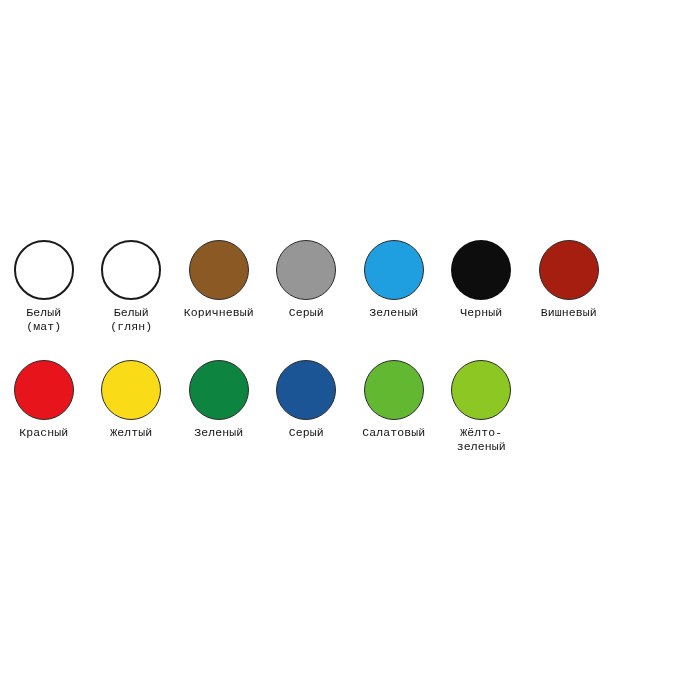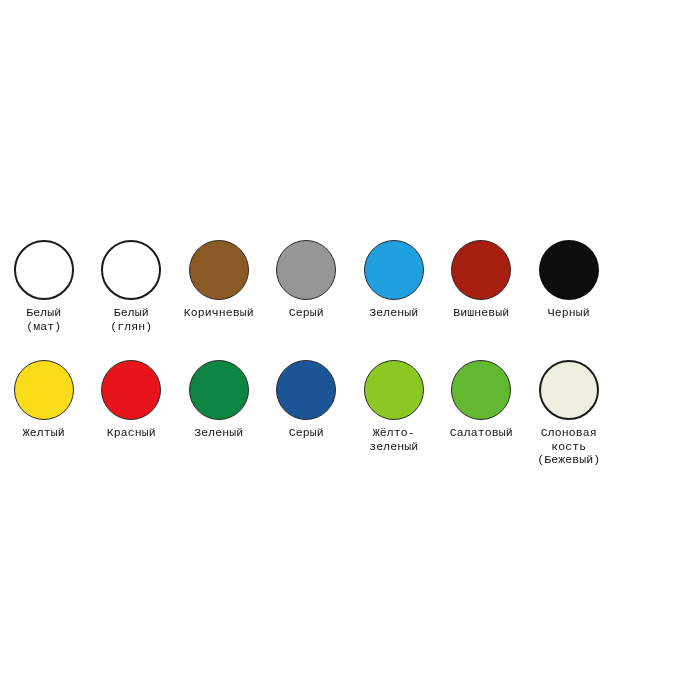--- a/index.html
+++ b/index.html
@@ -89,54 +89,49 @@
       </div>
       <div class="swatch-cell">
         <div class="swatch-dot thin-outlined" style="background-color: rgb(150, 150, 150);"></div>
         <div class="swatch-label">Серый</div>
       </div>
       <div class="swatch-cell">
         <div class="swatch-dot thin-outlined" style="background-color: rgb(31, 159, 224);"></div>
         <div class="swatch-label">Зеленый</div>
       </div>
       <div class="swatch-cell">
+        <div class="swatch-dot" style="background-color: rgb(13, 13, 13);"></div>
+        <div class="swatch-label">Черный</div>
+      </div>
+      <div class="swatch-cell">
         <div class="swatch-dot thin-outlined" style="background-color: rgb(165, 30, 16);"></div>
         <div class="swatch-label">Вишневый</div>
-      </div>
-      <div class="swatch-cell">
-        <div class="swatch-dot" style="background-color: rgb(13, 13, 13);"></div>
-        <div class="swatch-label">Черный</div>
       </div>
     </div>
   <div class="swatch-row" id="swatch-row-2">
       <div class="swatch-cell">
+        <div class="swatch-dot thin-outlined" style="background-color: rgb(232, 20, 27);"></div>
+        <div class="swatch-label">Красный</div>
+      </div>
+      <div class="swatch-cell">
         <div class="swatch-dot thin-outlined" style="background-color: rgb(249, 219, 23);"></div>
         <div class="swatch-label">Желтый</div>
-      </div>
-      <div class="swatch-cell">
-        <div class="swatch-dot thin-outlined" style="background-color: rgb(232, 20, 27);"></div>
-        <div class="swatch-label">Красный</div>
       </div>
       <div class="swatch-cell">
         <div class="swatch-dot thin-outlined" style="background-color: rgb(13, 132, 64);"></div>
         <div class="swatch-label">Зеленый</div>
       </div>
       <div class="swatch-cell">
         <div class="swatch-dot thin-outlined" style="background-color: rgb(28, 85, 150);"></div>
         <div class="swatch-label">Серый</div>
       </div>
       <div class="swatch-cell">
-        <div class="swatch-dot thin-outlined" style="background-color: rgb(140, 199, 36);"></div>
-        <div class="swatch-label">Жёлто-
-зеленый</div>
-      </div>
-      <div class="swatch-cell">
         <div class="swatch-dot thin-outlined" style="background-color: rgb(98, 184, 49);"></div>
         <div class="swatch-label">Салатовый</div>
       </div>
       <div class="swatch-cell">
-        <div class="swatch-dot outlined" style="background-color: rgb(239, 239, 223);"></div>
-        <div class="swatch-label">Слоновая
-кость (Бежевый)</div>
+        <div class="swatch-dot thin-outlined" style="background-color: rgb(140, 199, 36);"></div>
+        <div class="swatch-label">Жёлто-
+зеленый</div>
       </div>
     </div>
 
 </div>
 
 </body></html>

